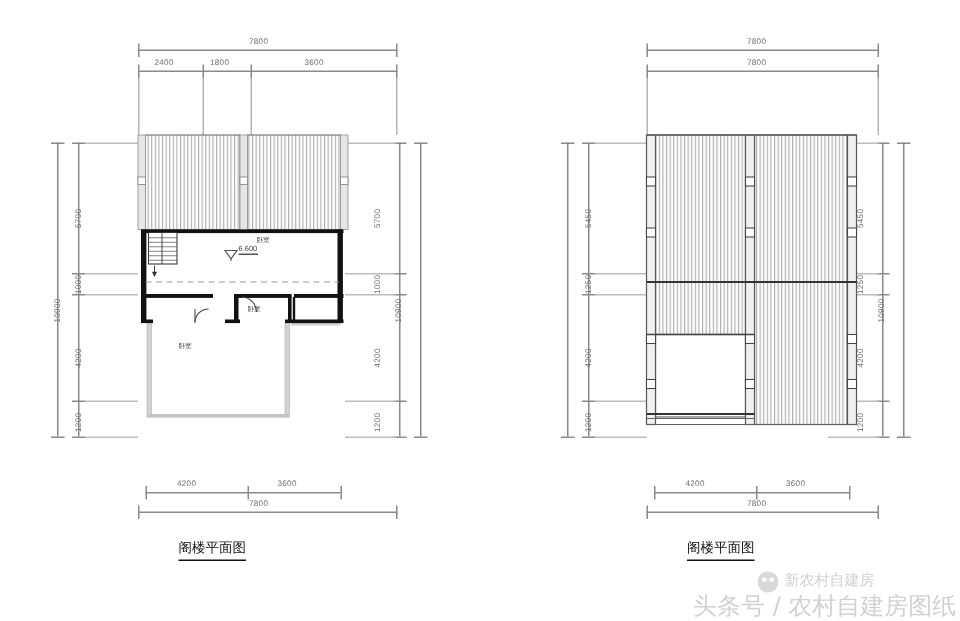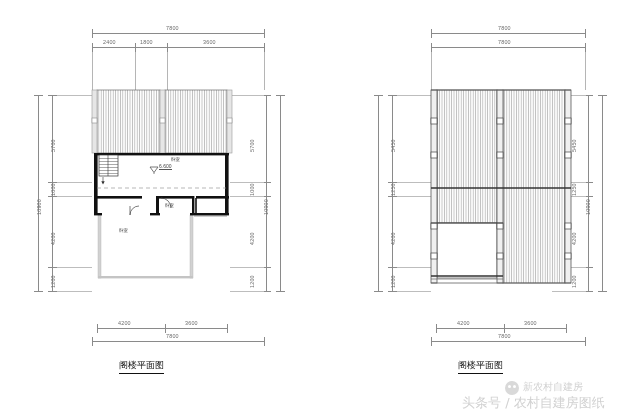--- a/index.html
+++ b/index.html
@@ -57,21 +57,21 @@
 
   
   .wm{
     position:absolute;
     color:#cfcfcf;
     white-space:nowrap;
     font-family:"DejaVu Sans", sans-serif;
     opacity:.95;
   }
   .wm-top{font-size:10px;}
-  .wm-bot{font-size:13px;}
+  .wm-bot{font-size:16px;}
   .wm-avatar{
     position:absolute;
     width:14px;height:14px;
     border-radius:50%;
     background:#d9d9d9;
   }
   .wm-avatar:before{
     content:"";
     position:absolute;left:3px;top:4px;
     width:3px;height:3px;border-radius:50%;background:#fff;

